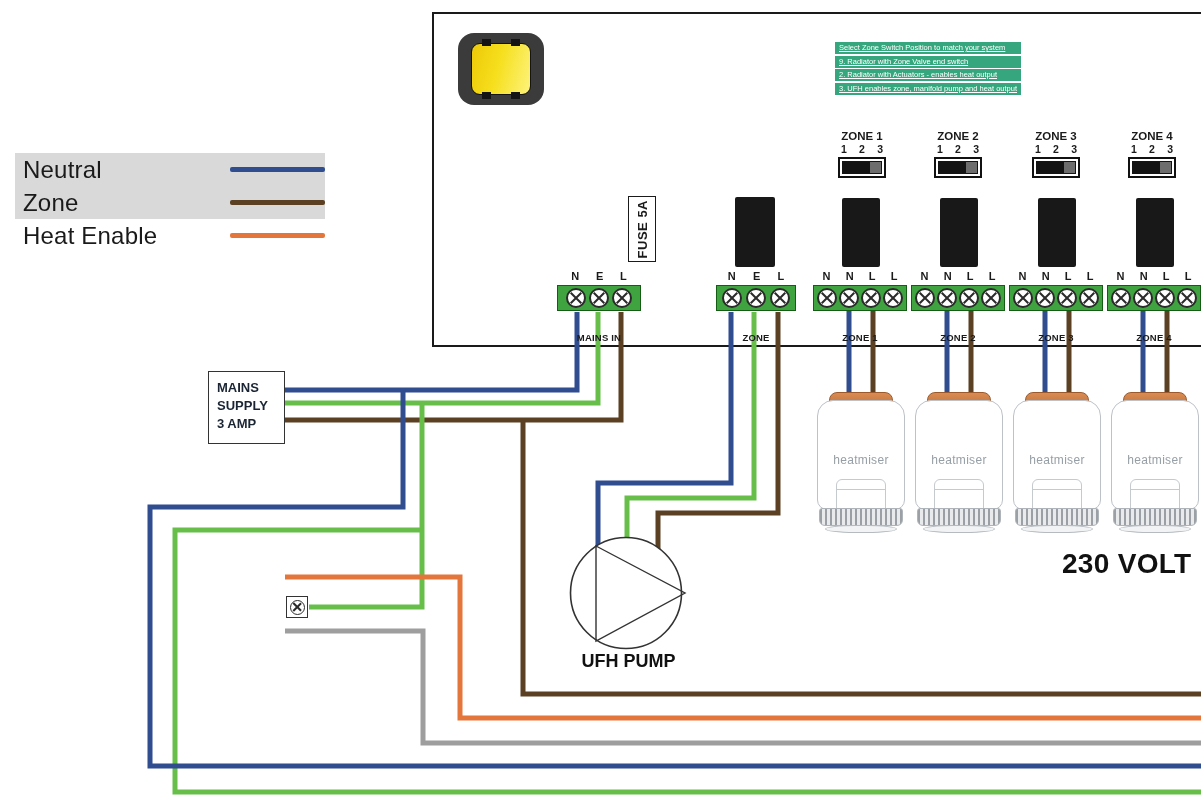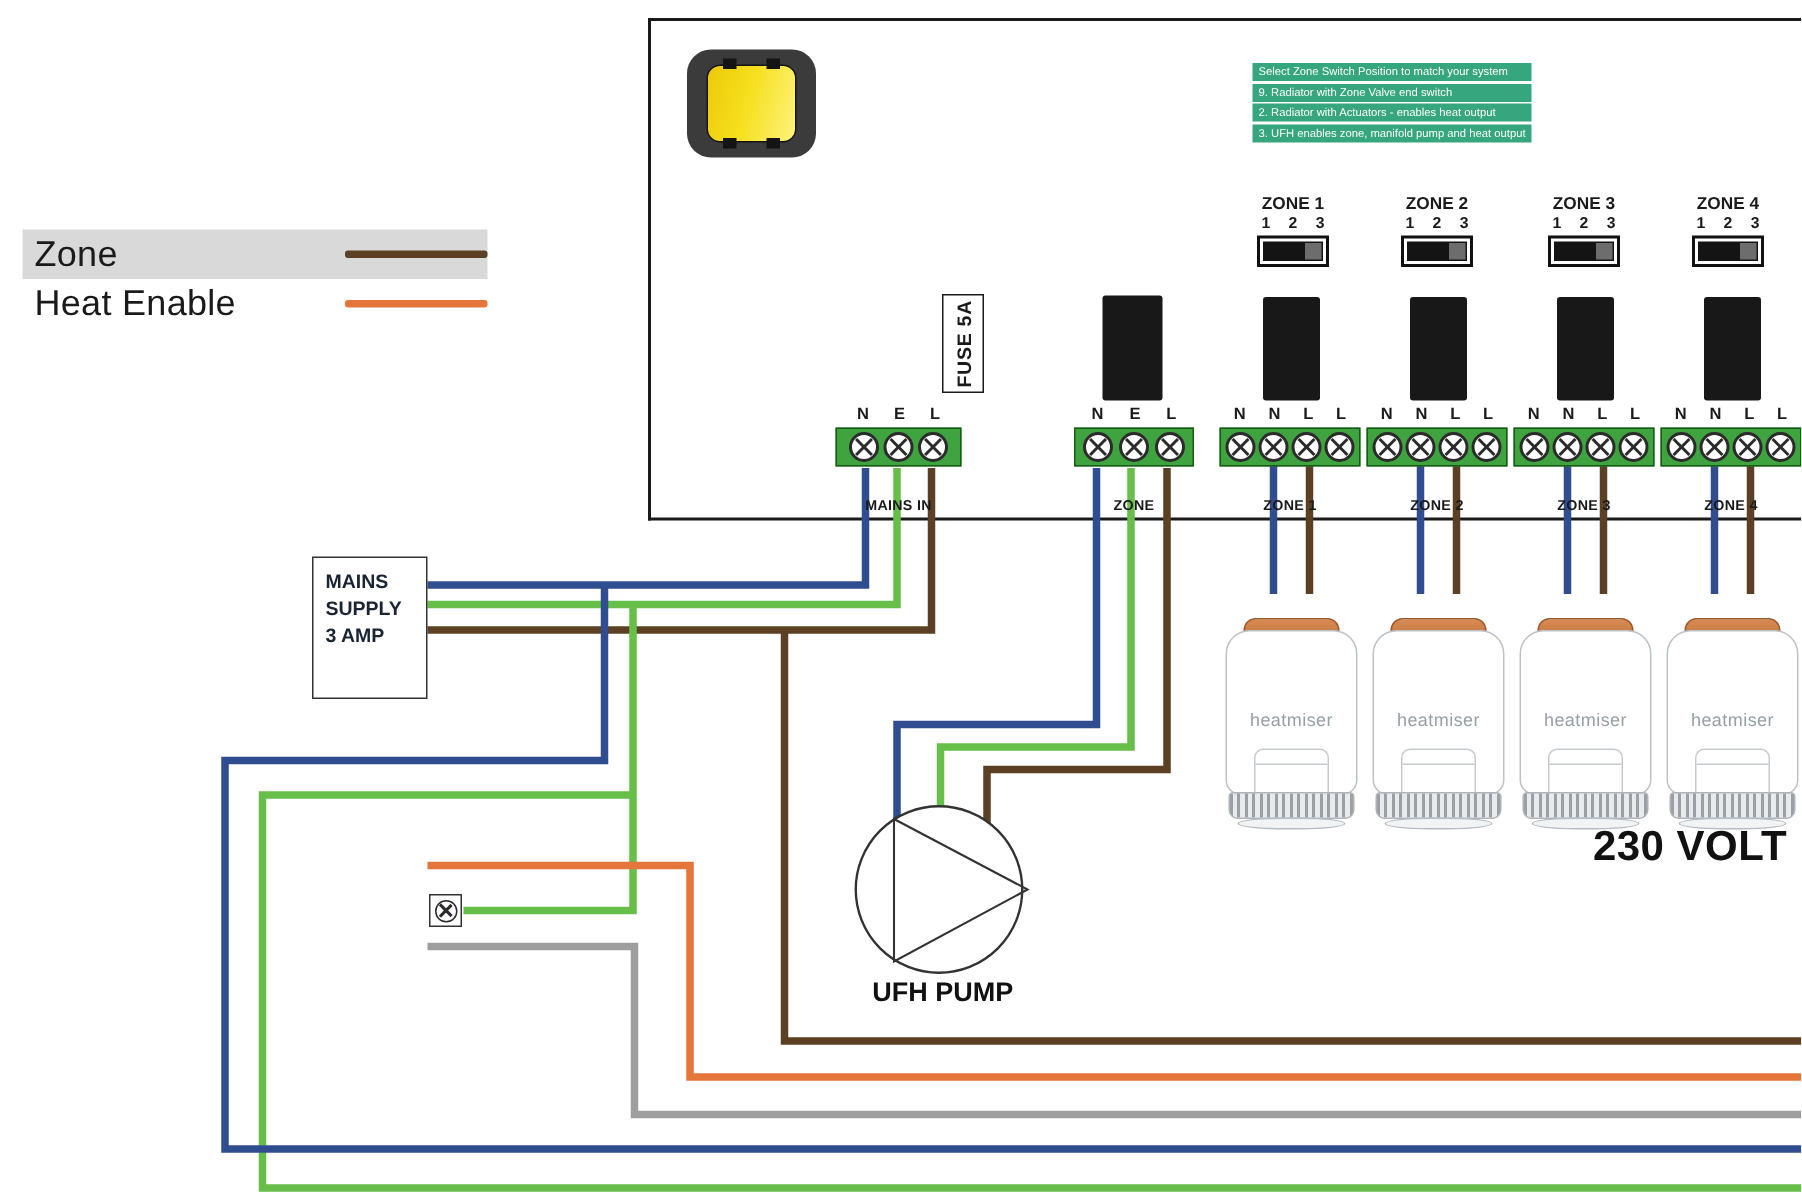--- a/index.html
+++ b/index.html
@@ -33,21 +33,21 @@
   .lampglow { position:absolute; left:13px; top:10px; width:60px; height:52px;
           border-radius:9px; border:1px solid #141414;
           background:linear-gradient(105deg,#edc908 0%,var(--c-lamp_yellow) 45%,#fdf37c 100%); }
   .tab { position:absolute; width:9px; height:7px; background:#141414; }
   .tab.t1{left:24px;top:6px}.tab.t2{left:53px;top:6px}.tab.t3{left:24px;top:59px}.tab.t4{left:53px;top:59px}
 
   
   .infobox { position:absolute; left:835px; top:42px; width:186px;
              display:flex; flex-direction:column; gap:1.5px; }
   .irow { background:var(--c-info_box); color:#fff; font-size:7.5px; line-height:12px;
-          height:12px; padding-left:4px; white-space:nowrap; overflow:hidden; }
+          height:12px; padding-left:4px; white-space:nowrap; overflow:hidden;text-decoration:underline; }
 
   
   .swgroup { position:absolute; top:130px; width:62px; text-align:center; }
   .zs1{left:831px}.zs2{left:927px}.zs3{left:1025px}.zs4{left:1121px}
   .swname { font-weight:bold; font-size:11.5px; }
   .swpos { width:48px; margin:1px auto 2px auto; display:flex; justify-content:space-between;
            padding:0 3px; font-weight:bold; font-size:10.5px; }
   .switch { width:48px; height:21px; margin:0 auto; background:#fff; border:2px solid #111;
             display:flex; align-items:center; }
   .swtrack { width:40px; height:13px; margin:0 auto; background:#141414; position:relative; }
@@ -83,40 +83,40 @@
           position:relative; flex:0 0 auto; }
   .term::before, .term::after { content:""; position:absolute; left:50%; top:50%;
           width:2px; height:15px; background:#2b2b2b; }
   .term::before { transform:translate(-50%,-50%) rotate(45deg); }
   .term::after  { transform:translate(-50%,-50%) rotate(-45deg); }
   .term.small { width:15px; height:15px; border-width:1.5px; }
   .term.small::before, .term.small::after { height:11px; width:1.5px; }
   .tcaption { margin-top:21px; text-align:center; font-weight:bold; font-size:9.5px; letter-spacing:.2px; }
 
   
-  .actuator { position:absolute; top:392px; width:88px; height:142px;margin-top:20px; }
+  .actuator { position:absolute; top:392px; width:88px; height:142px; }
   .a1{left:817px}.a2{left:915px}.a3{left:1013px}.a4{left:1111px}
   .cap { position:absolute; left:12px; right:12px; top:0; height:18px;
          background:linear-gradient(180deg,#d98b52,#bc6f3c); border:1px solid #9c5a2c;
          border-radius:8px 8px 2px 2px; }
   .abody { position:absolute; left:0; right:0; top:8px; height:110px; background:#fff;
            border:1.5px solid #bcc2c8; border-radius:16px 16px 10px 10px; }
   .abrand { position:absolute; left:0; right:0; top:52px; text-align:center;
             font-size:12px; color:#969fa0; color:#969fa6; letter-spacing:.3px; }
   .awindow { position:absolute; left:50%; transform:translateX(-50%); top:78px;
              width:50px; height:38px; border:1.5px solid #c5cace; border-radius:6px; background:#fff; }
   .awindow::before { content:""; position:absolute; left:0; right:0; top:9px; border-top:1px solid #c5cace; }
   .acollar { position:absolute; left:2px; right:2px; top:116px; height:18px;
              background:repeating-linear-gradient(90deg,#9aa0a5 0 2px,#e8eaec 2px 5px);
              border:1.5px solid #aeb4b9; border-radius:3px 3px 6px 6px; }
   .abase { position:absolute; left:8px; right:8px; top:133px; height:8px;
            background:#f2f3f4; border:1.5px solid #b5bbc0; border-radius:50% / 60%; }
 
   
-  .msbox { position:absolute; left:208px; top:371px; width:77px; height:95px; background:#fff;
+  .msbox { position:absolute; left:208px; top:371px; width:77px; height:73px; background:#fff;
            border:1.5px solid #333; padding:7px 0 0 8px; font-weight:bold; font-size:13px;
            line-height:18px; color:#1a2433; }
   .boilerbox { position:absolute; left:212px; top:567px; width:73px; height:74px; background:#fff;
            border:1.5px solid #333; display:flex; align-items:center; justify-content:center;
            font-weight:bold; font-size:14.5px; color:#1a2433; }
   .earthterm { position:absolute; left:286px; top:596px; width:22px; height:22px; background:#fff;
            border:1.5px solid #333; display:flex; align-items:center; justify-content:center; }
 
   
   .pumpsvg { position:absolute; left:560px; top:527px; }
@@ -155,20 +155,24 @@
     <polyline class="wr w-neutral" points="1045,310 1045,396"></polyline>
     <polyline class="wr w-neutral" points="1143,310 1143,396"></polyline>
 
     <polyline class="wr w-heat" points="285,577 460,577 460,718 1201,718"></polyline>
 
     <polyline class="wr w-end" points="285,631 423,631 423,743 1201,743"></polyline>
   </svg>
 
   <div class="legend">
     <div class="lrow band">
+      <span class="ltext">Neutral</span>
+      <span class="lline" style="background: rgb(47, 77, 143);"></span>
+    </div>
+    <div class="lrow band">
       <span class="ltext">Zone</span>
       <span class="lline" style="background: rgb(92, 64, 35);"></span>
     </div>
     <div class="lrow">
       <span class="ltext">Heat Enable</span>
       <span class="lline" style="background: rgb(228, 118, 59);"></span>
     </div>
   </div>
 
   <div class="lamp">

